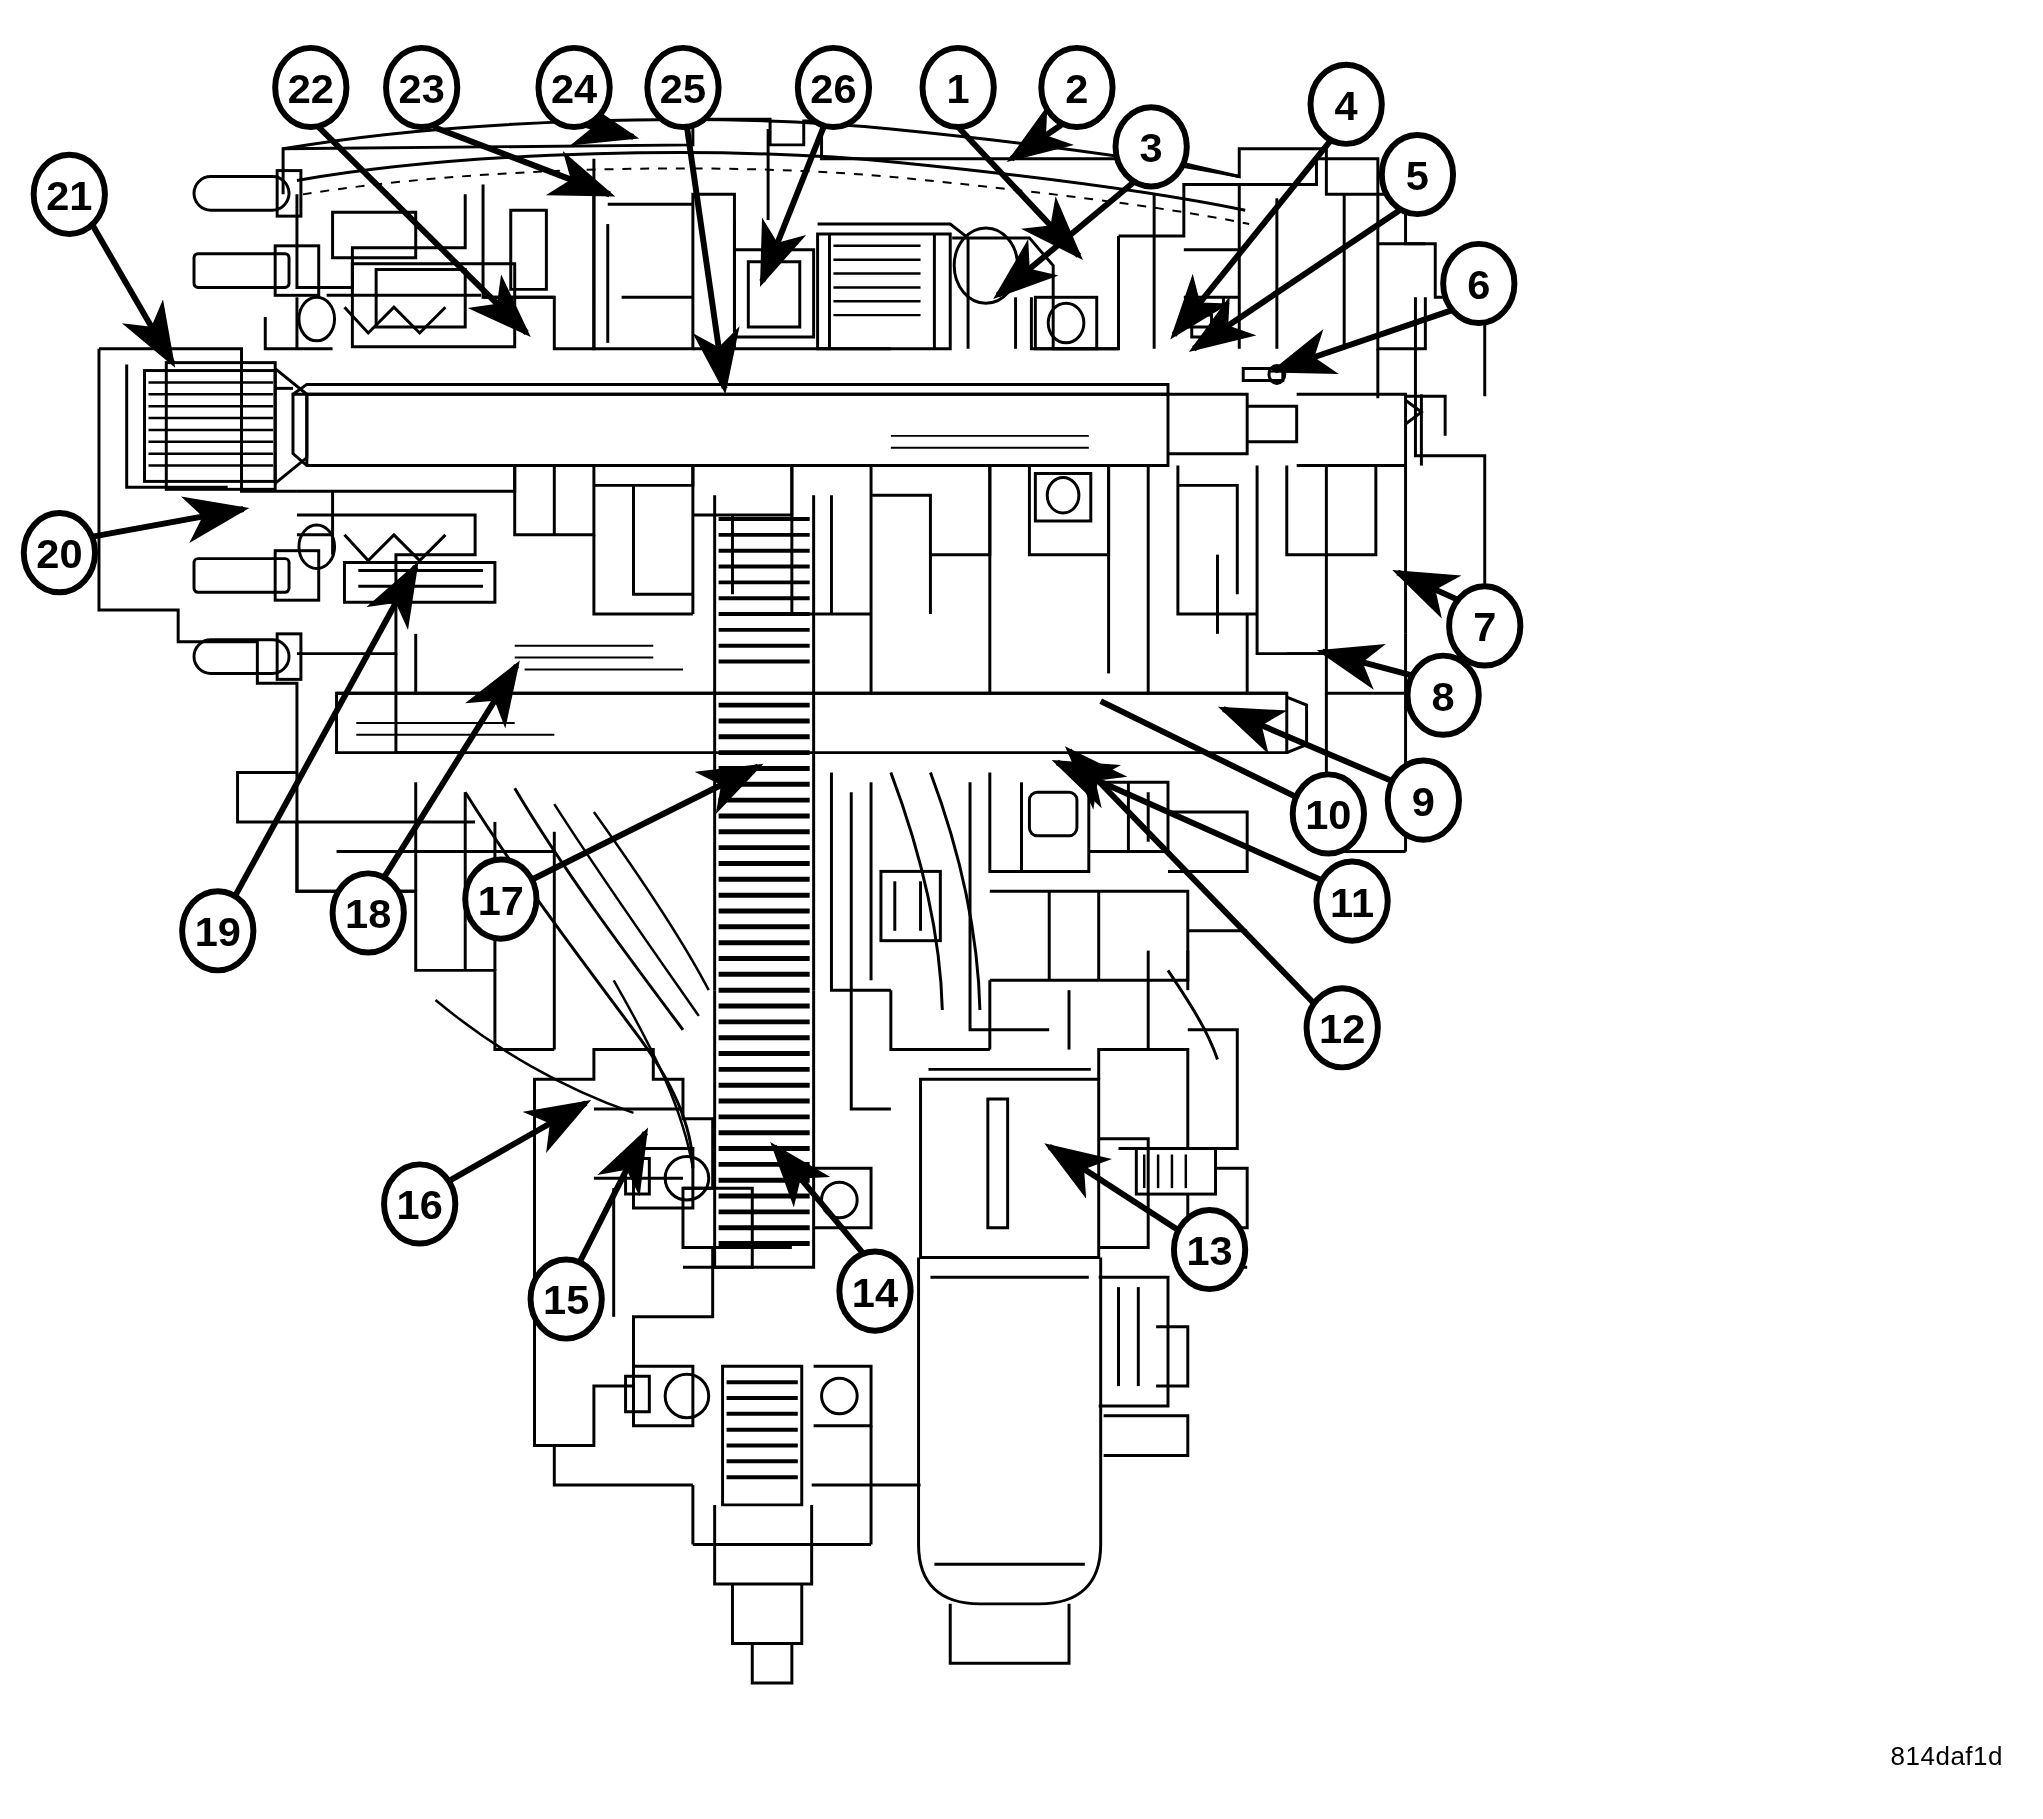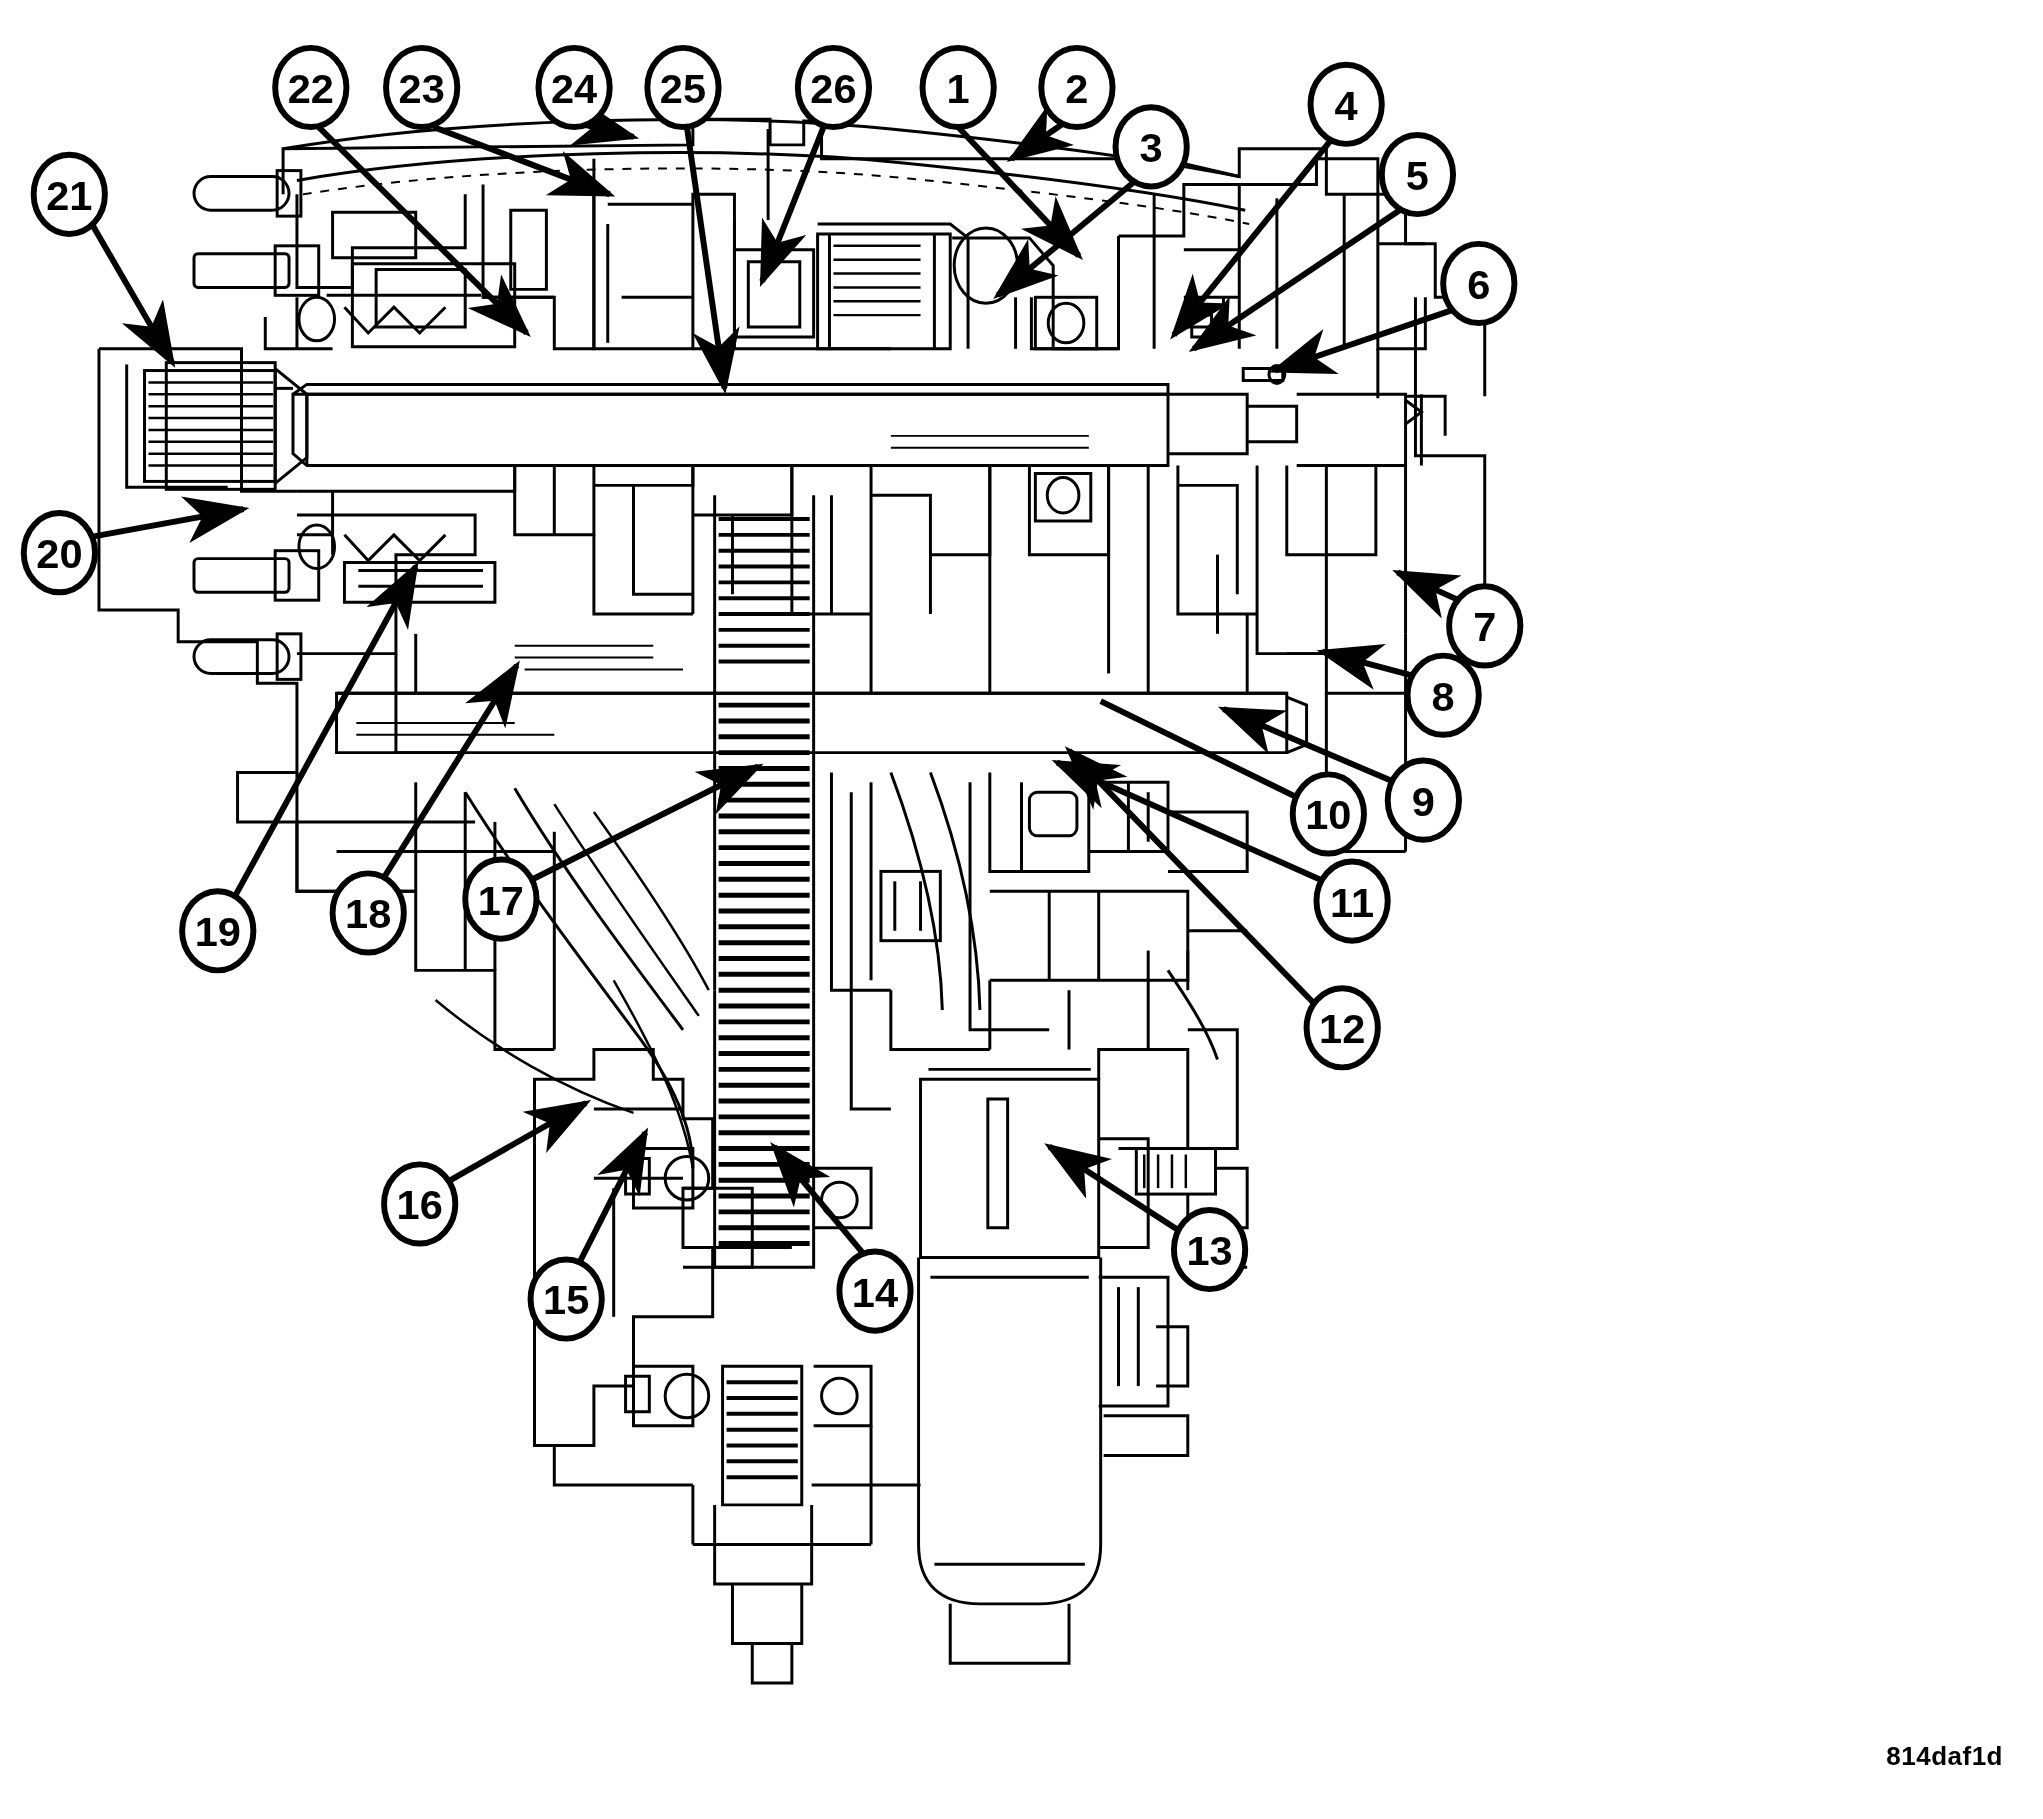--- a/index.html
+++ b/index.html
@@ -22,21 +22,21 @@
     top: 0;
     width: 2043px;
     height: 1820px;
   }
   .fig-id {
     position: absolute;
     right: 40px;
     bottom: 48px;
     font-family: "Liberation Sans", sans-serif;
     font-size: 26px;
-    font-weight: 700;
+    font-weight: 400;
     color: #000000;
     letter-spacing: 0.5px;
   }
   
   text.callout-num {
     font-family: "Liberation Sans", sans-serif;
     font-weight: 700;
     font-size: 42px;
     fill: #000000;
     text-anchor: middle;

